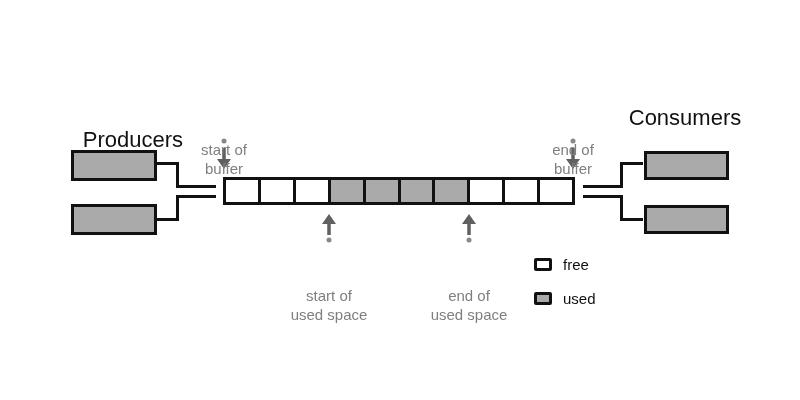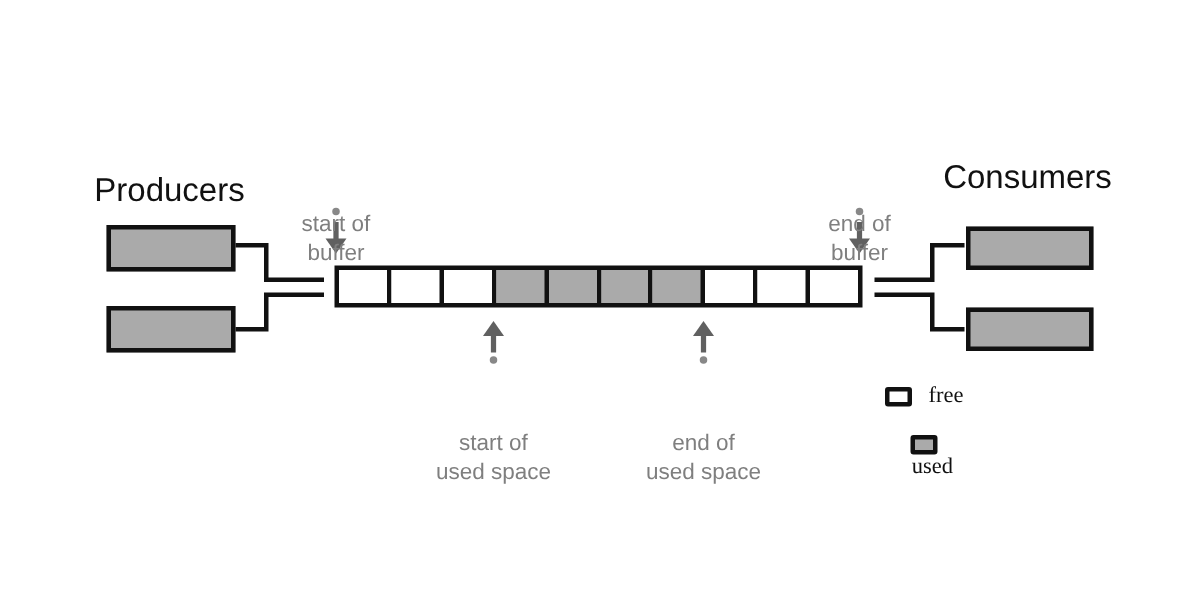--- a/index.html
+++ b/index.html
@@ -58,21 +58,21 @@
     color: #111111;
     margin-left: 11px;
     white-space: nowrap;
   }
 </style>
 </head>
 <body>
 
 <div id="canvas">
 
-  <div class="abs title" style="left:43px; top:114px; width:140px;">Producers</div>
+  <div class="abs title" style="left:43px; top:127px; width:140px;text-align:right;">Producers</div>
   <div class="abs title" style="left:615px; top:105px; width:140px;">Consumers</div>
 
   <div class="abs box" style="left:71px; top:150px; width:86px; height:31px;"></div>
   <div class="abs box" style="left:71px; top:204px; width:86px; height:31px;"></div>
 
   <div class="abs box" style="left:644px; top:151px; width:85px; height:29px;"></div>
   <div class="abs box" style="left:644px; top:205px; width:85px; height:29px;"></div>
 
   <div class="abs" id="buffer">
       <div class="cell free"></div>
@@ -130,24 +130,24 @@
   </div>
   <div class="abs annot" style="left:269px; top:246px; width:120px;">
     <div>start of</div>
     <div>used space</div>
   </div>
   <div class="abs annot" style="left:409px; top:246px; width:120px;">
     <div>end of</div>
     <div>used space</div>
   </div>
 
-  <div class="abs" style="left:590px; top:256px;font-family:Liberation Serif, serif;">
+  <div class="abs" style="left:534px; top:256px;">
     <div class="legend-row">
       <span class="swatch free"></span>
       <span class="legend-label">free</span>
     </div>
-    <div class="legend-row" style="margin-top:17px;flex-direction:column;">
+    <div class="legend-row" style="margin-top:17px;">
       <span class="swatch used"></span>
       <span class="legend-label">used</span>
     </div>
   </div>
 
 </div>
 
 </body></html>

